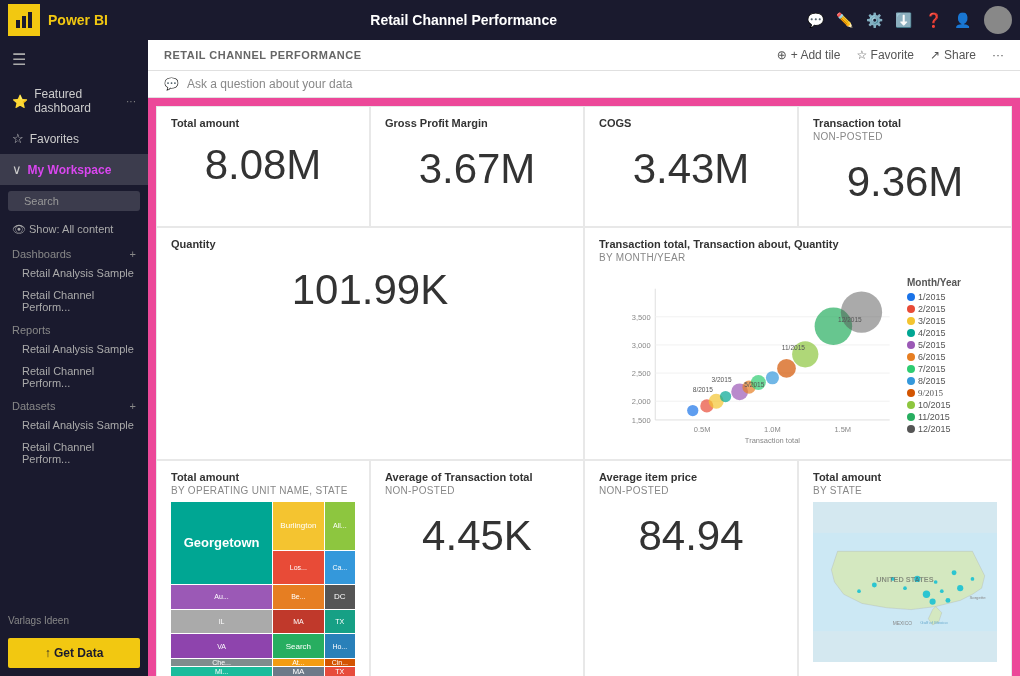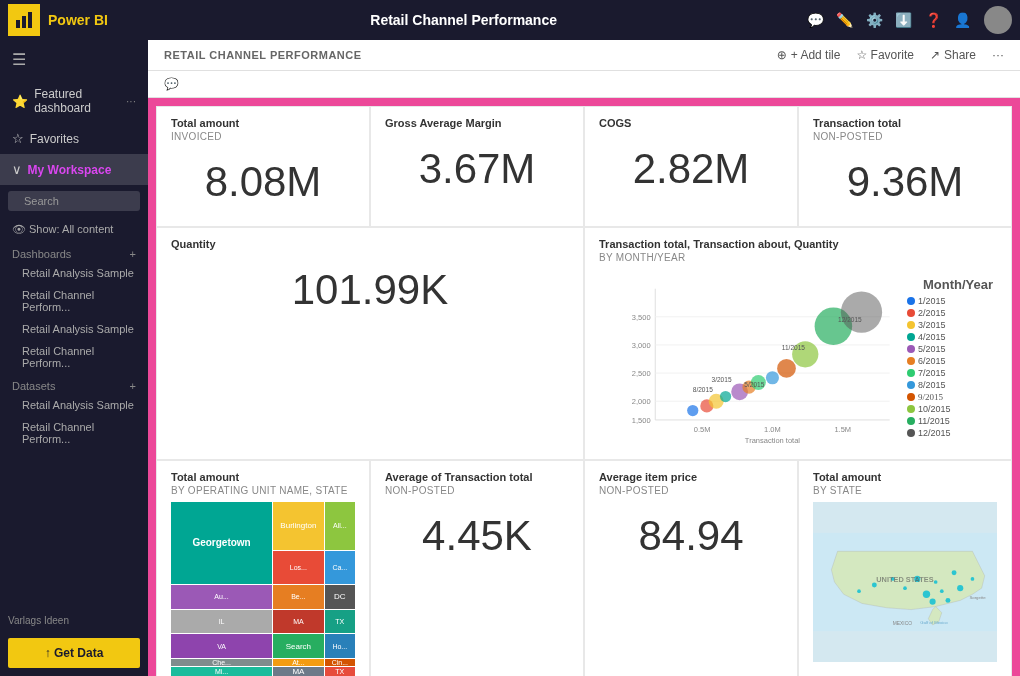--- a/index.html
+++ b/index.html
@@ -116,20 +116,23 @@
       <span>Show: All content</span>
     </div>
 
     <div class="sidebar-section">
       <span>Dashboards</span>
       <span style="cursor:pointer">+</span>
     </div>
     <div class="sidebar-sub">Retail Analysis Sample</div>
     <div class="sidebar-sub">Retail Channel Perform...</div>
 
+    <div class="sidebar-section">
+      <span>Reports</span>
+    </div>
     <div class="sidebar-sub">Retail Analysis Sample</div>
     <div class="sidebar-sub">Retail Channel Perform...</div>
 
     <div class="sidebar-section">
       <span>Datasets</span>
       <span style="cursor:pointer">+</span>
     </div>
     <div class="sidebar-sub">Retail Analysis Sample</div>
     <div class="sidebar-sub">Retail Channel Perform...</div>
 
@@ -156,40 +159,40 @@
         <div class="toolbar-action">
           <span>↗</span>
           <span>Share</span>
         </div>
         <div class="toolbar-action">···</div>
       </div>
     </div>
 
     <div class="qa-bar">
       <span>💬</span>
+      <span style="flex:1;">Ask a question about your data</span>
     </div>
 
     <div class="dashboard">
 
       <div class="card">
         <div class="card-title">Total amount</div>
-        <div class="card-subtitle">INVOICED</div>
         <div class="card-big-number">8.08M</div>
       </div>
 
       <div class="card">
-        <div class="card-title">Gross Average Margin</div>
+        <div class="card-title">Gross Profit Margin</div>
         <div class="card-subtitle"></div>
         <div class="card-big-number">3.67M</div>
       </div>
 
       <div class="card">
         <div class="card-title">COGS</div>
         <div class="card-subtitle"></div>
-        <div class="card-big-number">2.82M</div>
+        <div class="card-big-number">3.43M</div>
       </div>
 
       <div class="card">
         <div class="card-title">Transaction total</div>
         <div class="card-subtitle">NON-POSTED</div>
         <div class="card-big-number">9.36M</div>
       </div>
 
       <div class="card" style="grid-column: span 2;">
         <div class="card-title">Quantity</div>
@@ -240,21 +243,21 @@
 
               <text x="155" y="115" font-size="7" fill="#555">5/2015</text>
               <text x="195" y="75" font-size="7" fill="#555">11/2015</text>
               <text x="255" y="45" font-size="7" fill="#555">12/2015</text>
               <text x="120" y="110" font-size="7" fill="#555">3/2015</text>
               <text x="100" y="120" font-size="7" fill="#555">8/2015</text>
             </svg>
           </div>
 
           <div style="width:90px; font-size:9px; color:#555; padding-top:8px;">
-            <div style="font-size:13px; font-weight:600; margin-bottom:4px;margin-left:16px;">Month/Year</div>
+            <div style="font-size:10px; font-weight:600; margin-bottom:4px;">Month/Year</div>
             <div style="display:flex;flex-direction:column;gap:2px;">
               <div style="display:flex;align-items:center;gap:3px;"><span style="width:8px;height:8px;border-radius:50%;background:#1a73e8;display:inline-block;"></span>1/2015</div>
               <div style="display:flex;align-items:center;gap:3px;"><span style="width:8px;height:8px;border-radius:50%;background:#e84b37;display:inline-block;"></span>2/2015</div>
               <div style="display:flex;align-items:center;gap:3px;"><span style="width:8px;height:8px;border-radius:50%;background:#f4c430;display:inline-block;"></span>3/2015</div>
               <div style="display:flex;align-items:center;gap:3px;"><span style="width:8px;height:8px;border-radius:50%;background:#00a693;display:inline-block;"></span>4/2015</div>
               <div style="display:flex;align-items:center;gap:3px;"><span style="width:8px;height:8px;border-radius:50%;background:#9b59b6;display:inline-block;"></span>5/2015</div>
               <div style="display:flex;align-items:center;gap:3px;"><span style="width:8px;height:8px;border-radius:50%;background:#e67e22;display:inline-block;"></span>6/2015</div>
               <div style="display:flex;align-items:center;gap:3px;"><span style="width:8px;height:8px;border-radius:50%;background:#2ecc71;display:inline-block;"></span>7/2015</div>
               <div style="display:flex;align-items:center;gap:3px;"><span style="width:8px;height:8px;border-radius:50%;background:#3498db;display:inline-block;"></span>8/2015</div>
               <div style="display:flex;align-items:center;gap:3px;font-family:Liberation Serif, serif;"><span style="width:8px;height:8px;border-radius:50%;background:#d35400;display:inline-block;"></span>9/2015</div>
@@ -263,21 +266,21 @@
               <div style="display:flex;align-items:center;gap:3px;"><span style="width:8px;height:8px;border-radius:50%;background:#555;display:inline-block;"></span>12/2015</div>
             </div>
           </div>
         </div>
       </div>
 
       <div class="card" style="grid-row: span 1; grid-column: span 1;">
         <div class="card-title">Total amount</div>
         <div class="card-subtitle">BY OPERATING UNIT NAME, STATE</div>
         <div style="width:100%; height:190px; display:grid; grid-template-columns: 2fr 1fr 0.6fr; grid-template-rows: 1fr 0.7fr 0.5fr 0.5fr 0.5fr; gap:1px; font-size:8px; overflow:hidden;">
-          <div style="background:#00a693; grid-row:span 2; display:flex; align-items:center; justify-content:center; color:white; font-size:10px; font-weight:600;">Georgetown</div>
+          <div style="background:#00a693; grid-row:span 2; display:flex; align-items:center; justify-content:center; color:white; font-size:13px; font-weight:600;">Georgetown</div>
           <div style="background:#f4c430; display:flex; align-items:center; justify-content:center; color:white; font-size:8px;">Burlington</div>
           <div style="background:#8dc63f; display:flex;align-items:center;justify-content:center;color:white;font-size:7px;">All...</div>
           <div style="background:#e84b37; display:flex;align-items:center;justify-content:center;color:white;font-size:7px;">Los...</div>
           <div style="background:#3498db; display:flex;align-items:center;justify-content:center;color:white;font-size:7px;">Ca...</div>
           <div style="background:#9b59b6; display:flex;align-items:center;justify-content:center;color:white;font-size:7px;">Au...</div>
           <div style="background:#e67e22; display:flex;align-items:center;justify-content:center;color:white;font-size:7px;">Be...</div>
           <div style="background:#555; display:flex;align-items:center;justify-content:center;color:white;font-size:8px;">DC</div>
           <div style="background:#aaa; display:flex;align-items:center;justify-content:center;color:white;font-size:7px;">IL</div>
           <div style="background:#c0392b; display:flex;align-items:center;justify-content:center;color:white;font-size:7px;">MA</div>
           <div style="background:#16a085; display:flex;align-items:center;justify-content:center;color:white;font-size:7px;">TX</div>

